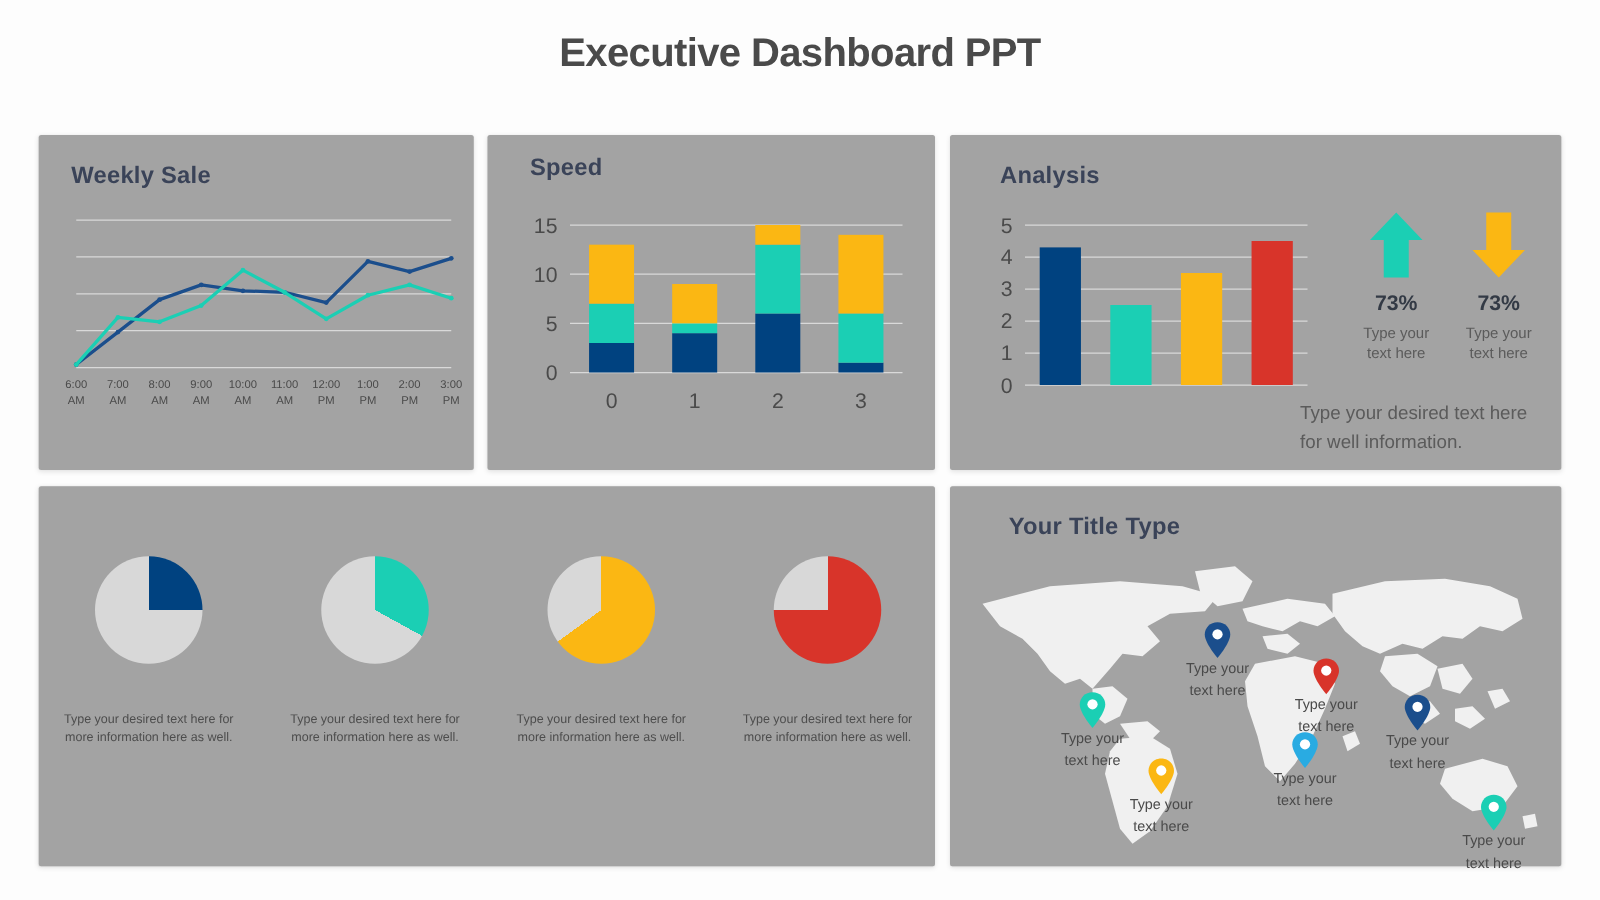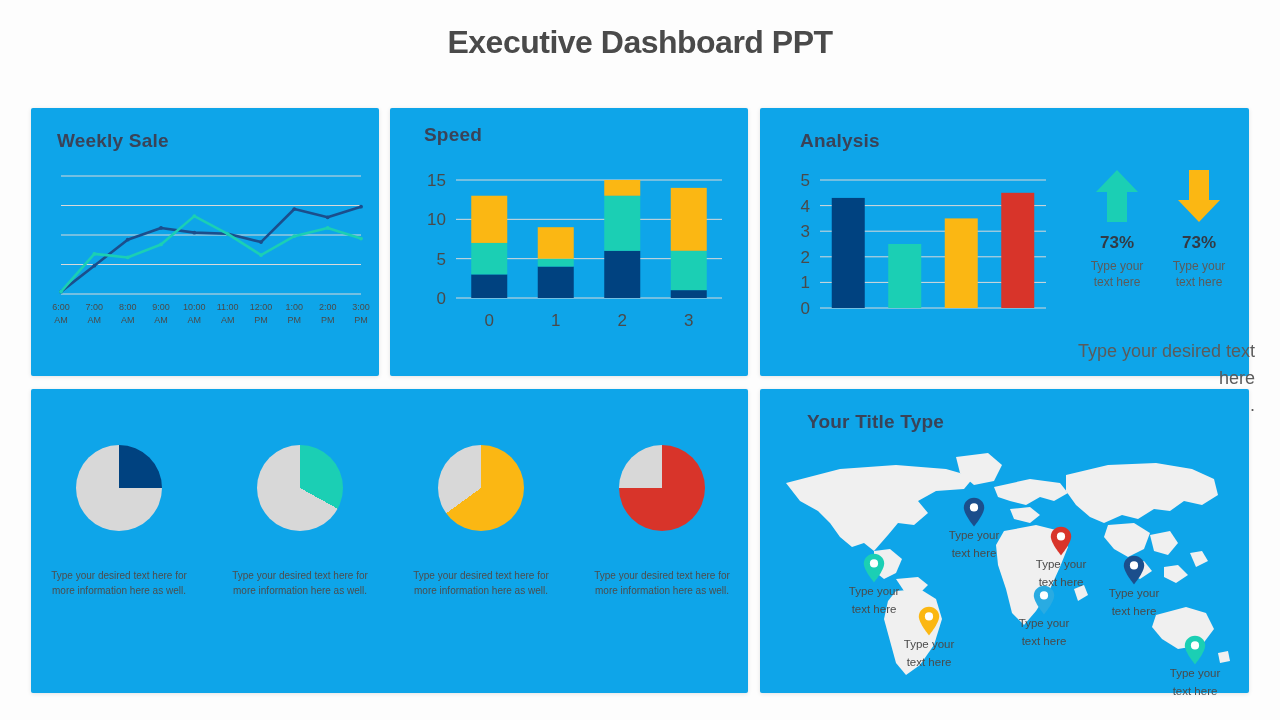--- a/index.html
+++ b/index.html
@@ -12,21 +12,21 @@
   .slide { position: relative; width: 1280px; height: 720px; background: #fdfdfd; }
 
   .slide-title {
     position: absolute; top: 24px; left: 0; width: 1280px;
     text-align: center;
     font-size: 32px; font-weight: bold; color: #4a4a4a;
     letter-spacing: -0.5px;
   }
 
   .card {
-    position: absolute; background: #0ea5e9; border-radius: 2px;
+    position: absolute; background: #a3a3a3; border-radius: 2px;
     box-shadow: 0 1px 4px rgba(0,0,0,0.10), 0 0 1px rgba(0,0,0,0.06);
   }
   .card-title {
     position: absolute; font-size: 19px; font-weight: bold; color: #3a4358;
     letter-spacing: 0.2px;
   }
 
   
   #card-weekly   { left: 31px;  top: 108px; width: 348px; height: 268px; }
   #card-speed    { left: 390px; top: 108px; width: 358px; height: 268px; }
@@ -43,22 +43,22 @@
   
   .kpi-wrap {
     position: absolute; left: 1065px; top: 168px; width: 175px;
     display: flex; justify-content: flex-end;
   }
   .kpi { width: 82px; text-align: center; }
   .kpi-arrow { height: 56px; display: flex; align-items: flex-end; justify-content: center; }
   .kpi-pct { font-size: 17px; font-weight: bold; color: #333a45; margin-top: 9px; }
   .kpi-sub { font-size: 12px; color: #5b5b5b; line-height: 1.35; margin-top: 5px; }
   .analysis-note {
-    position: absolute; left: 1040px; top: 338px; width: 215px;
-    text-align: right; font-size: 18px; color: #5b5b5b; line-height: 1.5;
+    position: absolute; left: 1040px; top: 320px; width: 215px;
+    text-align: left; font-size: 15px; color: #5b5b5b; line-height: 1.5;
   }
 
   
   .pie-col { position: absolute; top: 56px; width: 160px; text-align: center; }
   .pie { width: 86px; height: 86px; border-radius: 50%; margin: 0 auto; }
   .pie-caption {
     margin-top: 38px; font-size: 10px; color: #4d4d4d; line-height: 1.48;
   }
 
   

